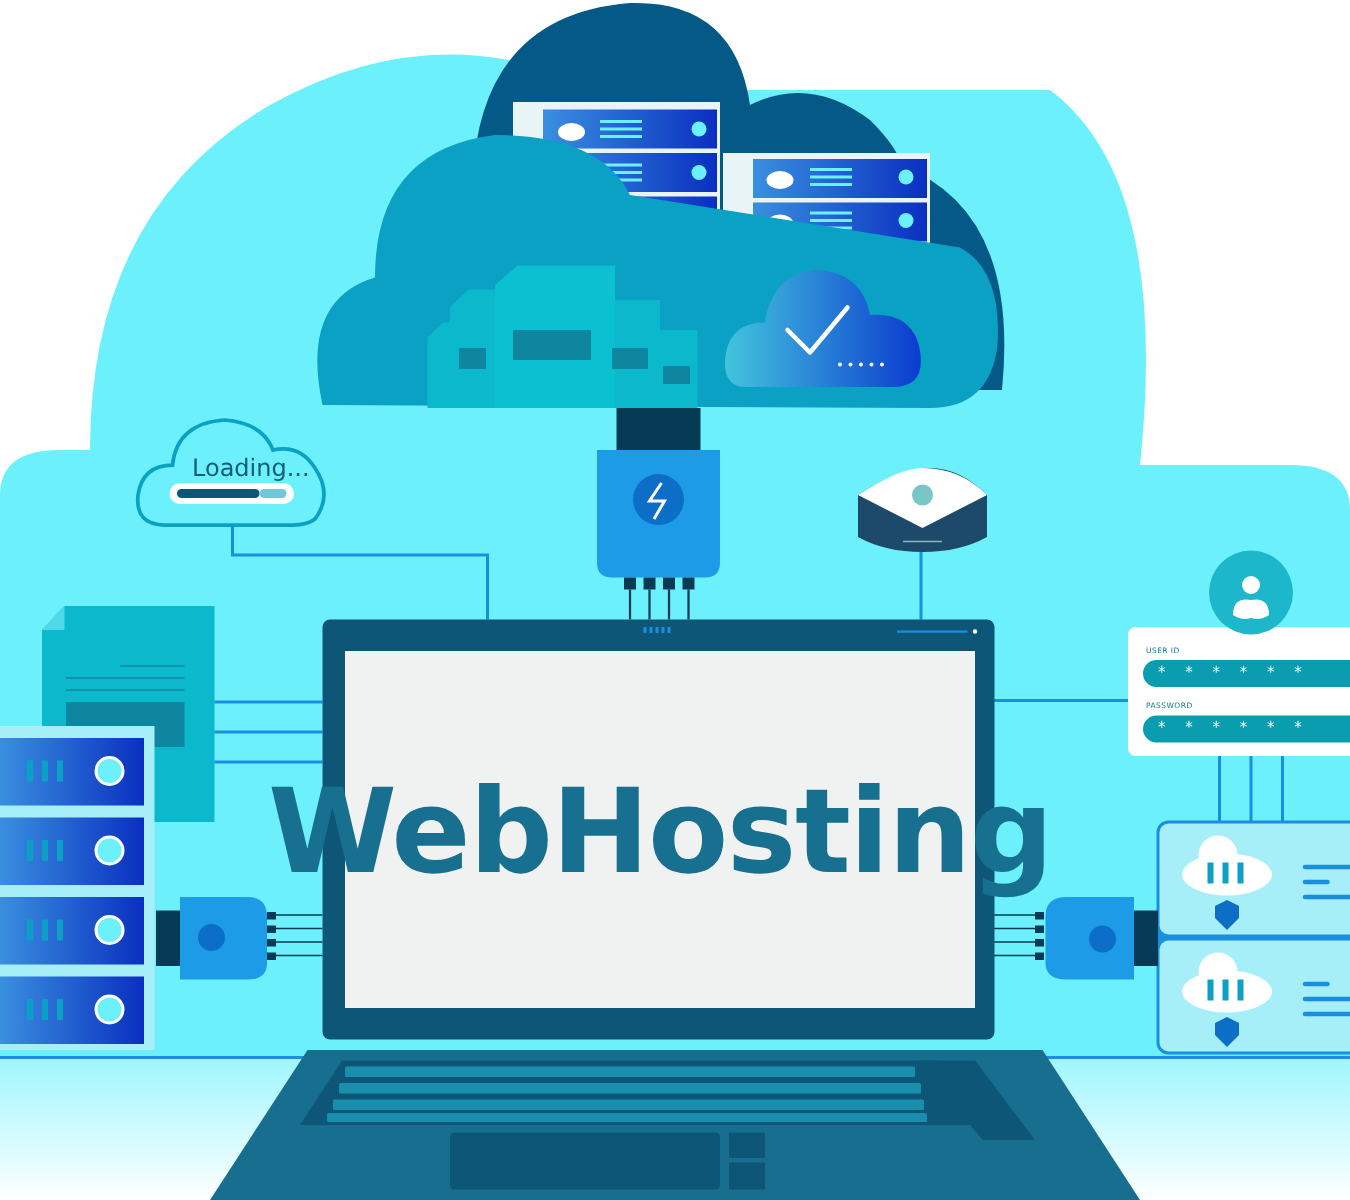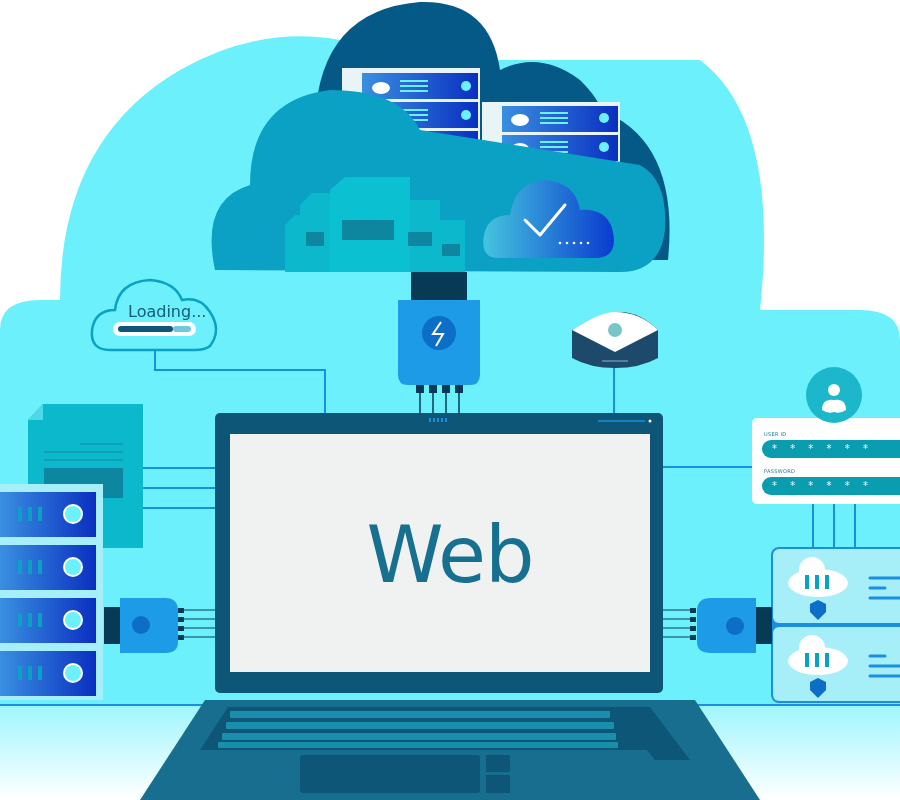--- a/index.html
+++ b/index.html
@@ -2,22 +2,22 @@
 <html><head>
 <meta charset="utf-8">
 <style>
   html, body { margin: 0; padding: 0; background: #ffffff; }
   body { width: 900px; height: 800px; position: relative; overflow: hidden; font-family: "Liberation Sans", sans-serif; }
   .abs { position: absolute; }
   svg { display: block; }
   .screen-text {
     position: absolute; left: 230px; top: 440px; width: 420px; height: 230px;
     display: flex; flex-direction: row; align-items: center; justify-content: center;
-    color: #17708f; font-family: "DejaVu Sans", sans-serif; font-weight: normal;
-    font-size: 78px; line-height: 84px; letter-spacing: -1px; padding-left: 10px;
+    color: #17708f; font-family: "DejaVu Sans", sans-serif; font-weight: bold;
+    font-size: 78px; line-height: 84px; letter-spacing: -1px;
   }
   .loading-text { position: absolute; left: 128px; top: 302px; font-size: 16px; color: #135c78; font-family: "DejaVu Sans", sans-serif; }
   .field-label { position: absolute; font-size: 5px; color: #0c7a94; font-family: "DejaVu Sans", sans-serif; letter-spacing: 0.3px; }
   .field-value { position: absolute; font-size: 10px; color: #ffffff; letter-spacing: 5px; font-family: "DejaVu Sans", sans-serif; }
 </style>
 </head>
 <body>
 
 <svg class="abs" style="left:0;top:0" width="900" height="800">
   <defs>
@@ -288,20 +288,21 @@
     </g>
     <rect x="300" y="755" width="180" height="38" rx="3" fill="#0d5678"></rect>
     <rect x="486" y="755" width="24" height="17" fill="#0d5678"></rect>
     <rect x="486" y="775" width="24" height="18" fill="#0d5678"></rect>
     <path d="M612 707 L650 707 L690 760 L655 760 Z" fill="#0d5678"></path>
   </g>
 </svg>
 
 <div class="screen-text">
   <div>Web</div>
+  <div>Hosting</div>
 </div>
 
 <div class="loading-text">Loading...</div>
 
 <div class="field-label" style="left:764px;top:431px;">USER ID</div>
 <div class="field-value" style="left:772px;top:443px;">* * * * * *</div>
 <div class="field-label" style="left:764px;top:468px;">PASSWORD</div>
 <div class="field-value" style="left:772px;top:480px;">* * * * * *</div>
 
 </body></html>

